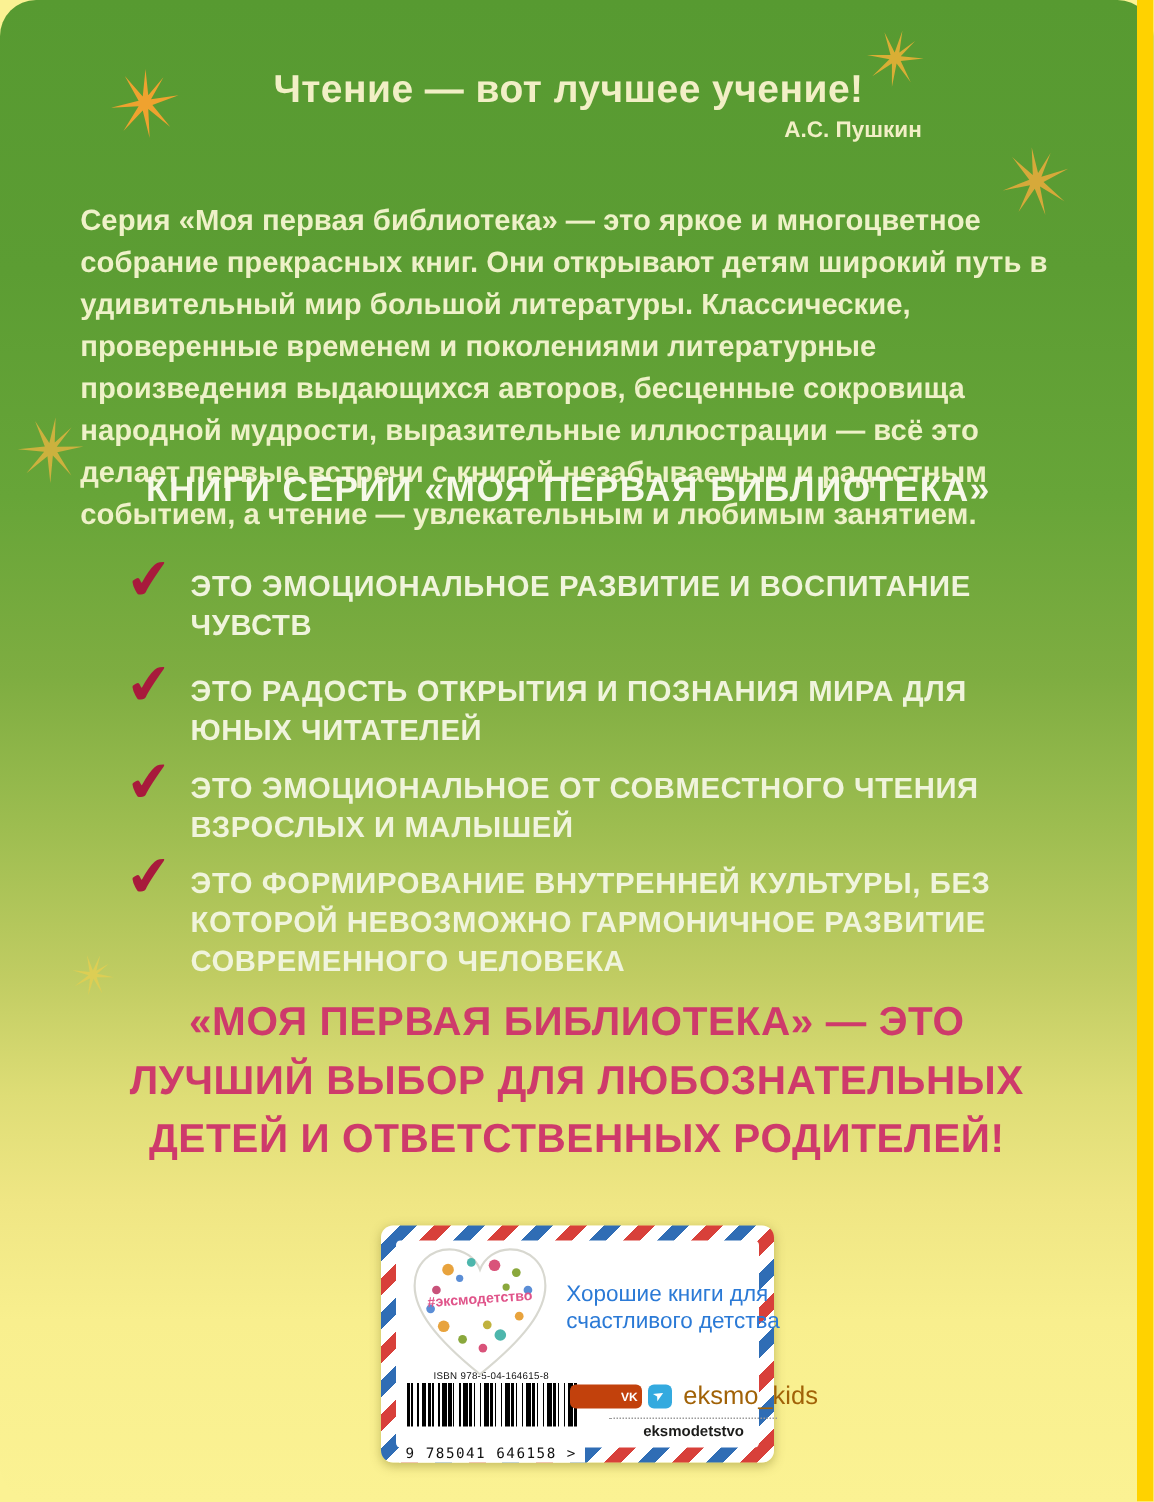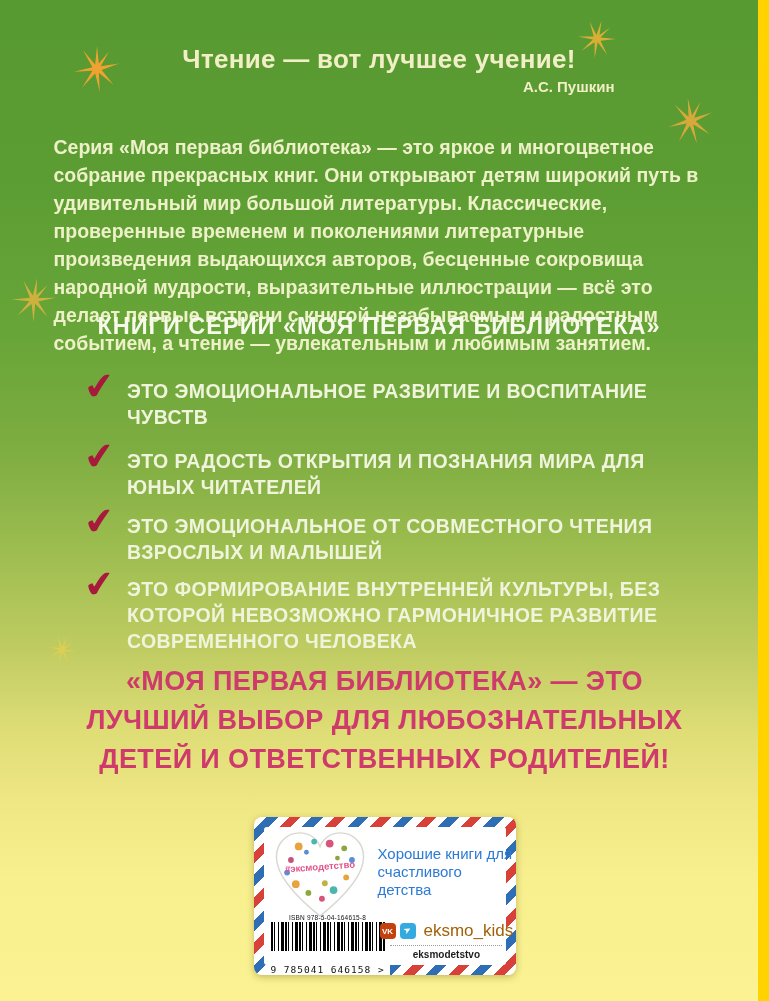--- a/index.html
+++ b/index.html
@@ -7,20 +7,21 @@
     font-family:"Liberation Sans","DejaVu Sans",sans-serif;
     width:769px;height:1001px;position:relative;overflow:hidden;
     background:#fbf293;
   }
   .cover{
     position:absolute;inset:0;
     background:linear-gradient(180deg,
       #579a31 0%, #5c9d33 18%, #67a538 33%, #7ead41 45%,
       #9dbd50 55%, #c0cc62 65%, #dedd76 73%, #efe684 80%,
       #f8ef8e 88%, #fbf293 100%);
+    border-radius:24px;
   }
   .edge-strip{
     position:absolute;top:0;right:0;width:11px;height:1001px;
     background:#ffd200;
   }
   .star{position:absolute;display:block;}
   .star svg{width:100%;height:100%;display:block;}
 
   .quote{
     position:absolute;top:44px;left:0;width:758px;text-align:center;
@@ -107,21 +108,21 @@
   .social{
     grid-column:2;grid-row:2;padding:8px 6px 0 4px;
     display:flex;flex-direction:column;align-items:center;
   }
   .social-row{display:flex;align-items:center;gap:4px;}
   .icon-sq{
     width:16px;height:16px;border-radius:4px;display:flex;
     align-items:center;justify-content:center;color:#fff;
     font-weight:bold;flex:0 0 auto;
   }
-  .vk{background:#c2410c;font-size:8px;letter-spacing:0;}
+  .vk{background:#c2410c;font-size:8px;letter-spacing:0;padding-left:32px;}
   .tg{background:#34aadf;font-size:9px;}
   .tg span{display:inline-block;transform:rotate(-30deg) translatey(-1px);}
   .handle{color:#a16207;font-weight:normal;font-size:17px;margin-left:4px;}
   .social-sep{
     width:112px;border-top:1.5px dotted #9a9a9a;margin:4px 0 3px 0;
   }
   .handle2{color:#1d1d1b;font-weight:bold;font-size:10px;}
 </style>
 </head>
 <body>

